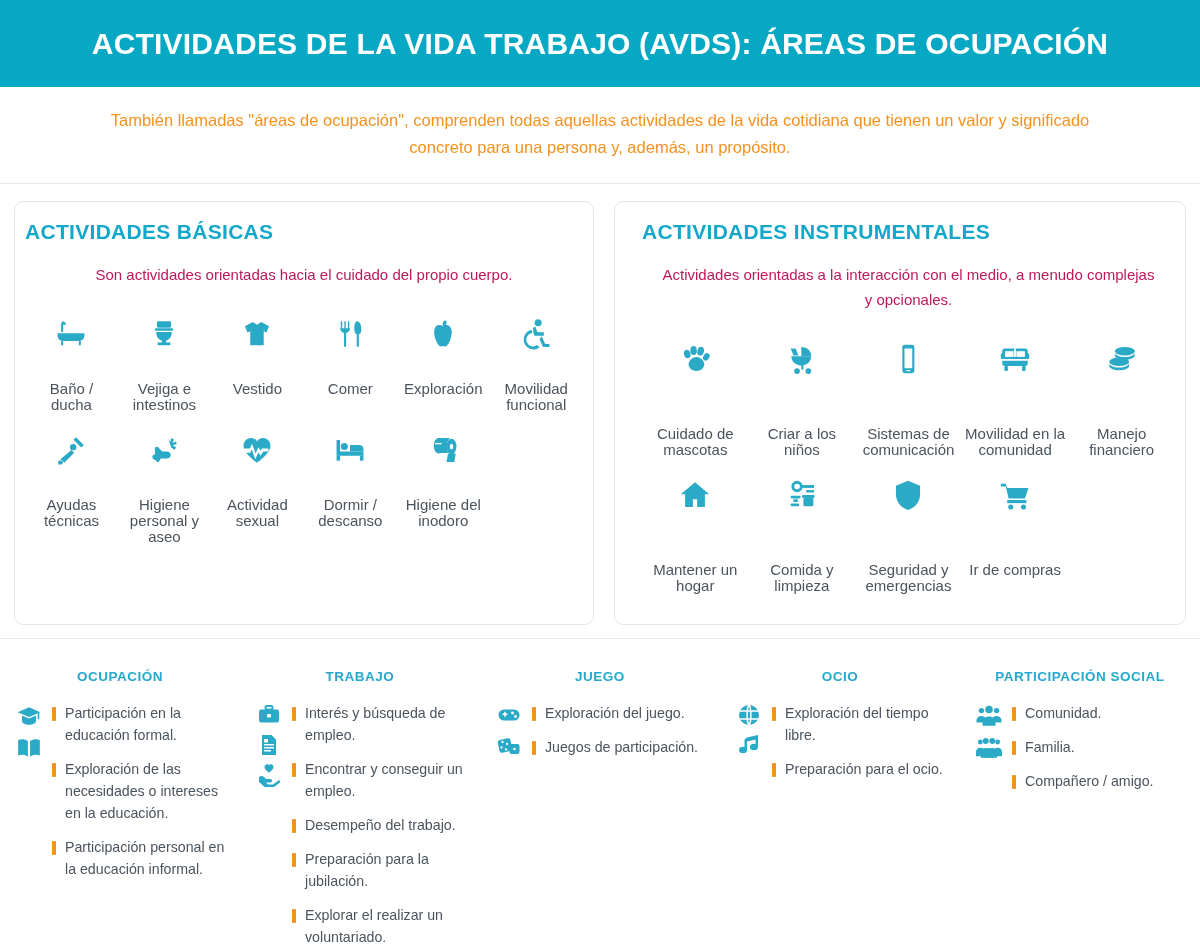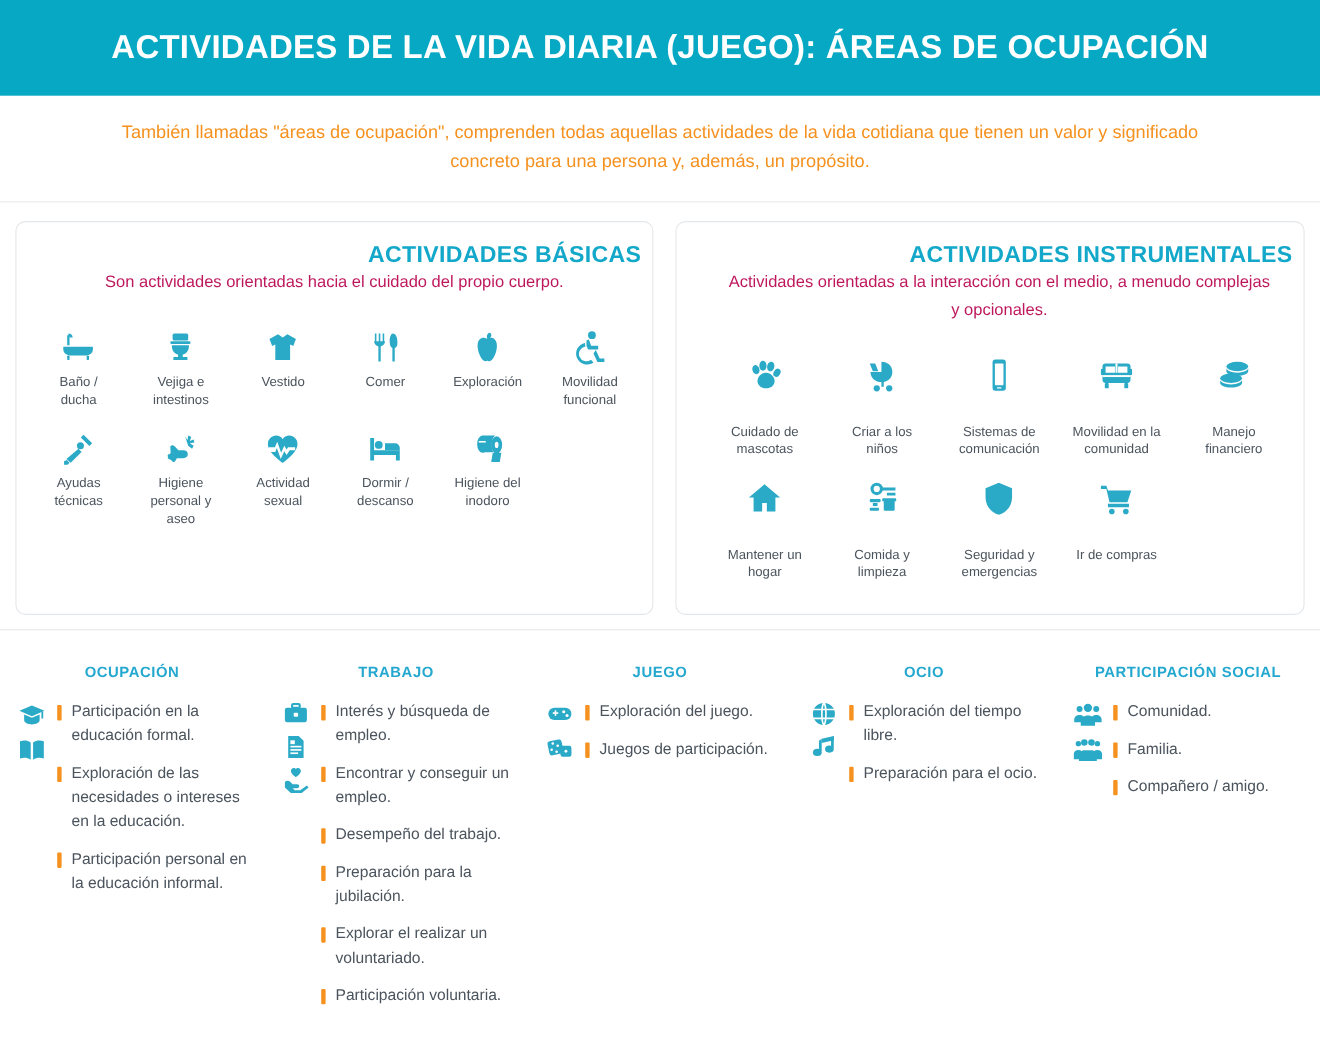--- a/index.html
+++ b/index.html
@@ -49,26 +49,26 @@
   .card{
     border:1px solid #e4e7ea;
     border-radius:9px;
     background:#fff;
     box-sizing:border-box;
     padding:18px 10px 20px 10px;
   }
   .card.basic{width:580px;}
   .card.instr{width:572px;padding-left:27px;}
   .card-title{
-    text-align:right;
+    text-align:left;
     color:#13a8c9;
     font-size:21px;
     font-weight:bold;
     letter-spacing:.3px;
-    margin-bottom:0;
+    margin-bottom:18px;
   }
   .card-sub{
     text-align:center;
     color:#be185d;
     font-size:15px;
     line-height:25px;
     margin:0 16px 20px 16px;
   }
   .icon-grid{display:flex;flex-wrap:wrap;}
   .card.basic .icon-cell{width:16.66%;}
@@ -77,24 +77,25 @@
     box-sizing:border-box;
     display:flex;flex-direction:column;align-items:center;
     padding:4px 2px 10px 2px;
   }
   .icon-cell .glyph{
     height:40px;
     display:flex;align-items:flex-end;justify-content:center;
     margin-bottom:6px;
   }
   .icon-cell .lbl{
-    font-size:12px;
+    font-size:15px;
     line-height:16px;
     text-align:center;
     color:#4b545d;
+    margin-top:24px;
   }
 
   
   .bottom{
     border-top:1px solid #e6e9ec;
     margin-top:13px;
     padding-top:30px;
     display:flex;
     box-sizing:border-box;
   }
@@ -131,21 +132,21 @@
     color:#4b545d;
   }
   svg{display:block;}
 </style>
 </head>
 <body>
 
 <div class="page">
 
   <div class="header">
-    <div class="header-title">ACTIVIDADES DE LA VIDA DIARIA (JUEGO): ÁREAS DE OCUPACIÓN</div>
+    <div class="header-title">ACTIVIDADES DE LA VIDA TRABAJO (AVDS): ÁREAS DE OCUPACIÓN</div>
   </div>
 
   <div class="intro">
     <div class="intro-text">También llamadas "áreas de ocupación", comprenden todas aquellas actividades de la vida cotidiana que tienen un valor y significado concreto para una persona y, además, un propósito.</div>
   </div>
 
   <div class="cards">
     <div class="card basic">
       <div class="card-title">ACTIVIDADES BÁSICAS</div>
       <div class="card-sub">Son actividades orientadas hacia el cuidado del propio cuerpo.</div>

